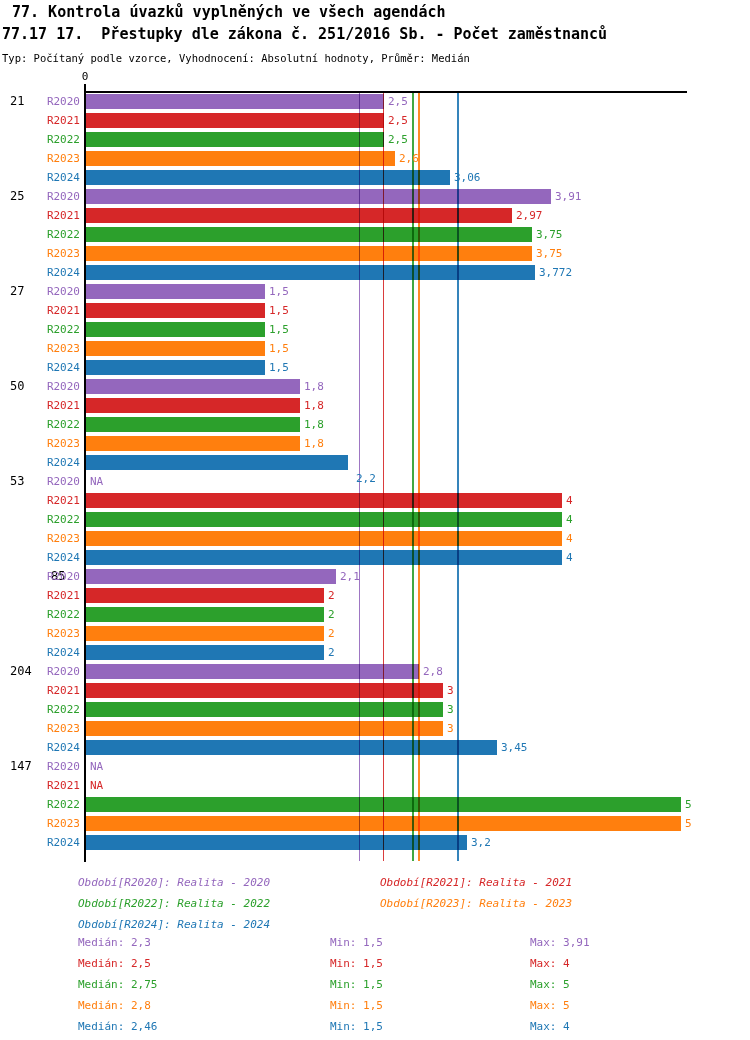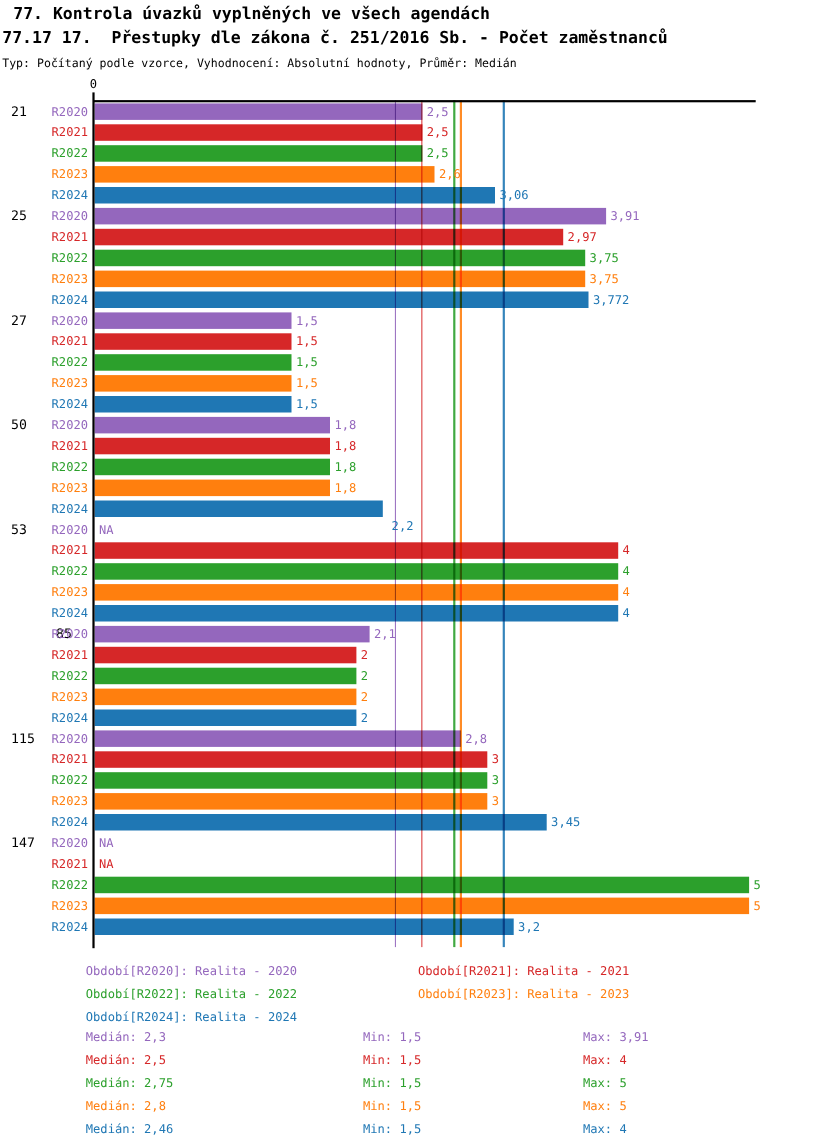--- a/index.html
+++ b/index.html
@@ -14,21 +14,21 @@
   #meta{left:2px;top:52px;font-size:10.5px;font-weight:normal;}
   #chart{left:0;top:0;width:750px;height:870px;}
   .axis-y{left:84px;top:84px;width:2px;height:778px;background:#000;z-index:4;}
   .axis-top{left:85px;top:91px;width:602px;height:2px;background:#000;z-index:4;}
   .zero-label{left:78px;top:70px;width:14px;text-align:center;font-size:11px;color:#000;}
   .group-label{left:10px;width:34px;font-size:12px;font-weight:normal;color:#000;line-height:15px;}
   .series-label{left:0;width:80px;text-align:right;font-size:11px;line-height:15px;}
   .bar{height:15px;z-index:1;}
   .val-label{font-size:11px;line-height:15px;z-index:3;white-space:pre;}
   .median-line{top:91px;height:770px;width:1.5px;z-index:2;mix-blend-mode:multiply;opacity:.9;}
-  .legend-item{font-size:11px;white-space:pre;}
+  .legend-item{font-size:11px;white-space:pre;font-style:italic;}
   .stat-item{font-size:11px;white-space:pre;}
 </style>
 </head>
 <body>
 
 <div id="report-header">
   <div id="title" class="abs t">77. Kontrola úvazků vyplněných ve všech agendách</div>
   <div id="subtitle" class="abs t">77.17 17.  Přestupky dle zákona č. 251/2016 Sb. - Počet zaměstnanců</div>
   <div id="meta" class="abs t">Typ: Počítaný podle vzorce, Vyhodnocení: Absolutní hodnoty, Průměr: Medián</div>
 </div>
@@ -126,21 +126,21 @@
       <div class="abs val-label" style="left: 328px; top: 588px; color: rgb(214, 39, 40);">2</div>
       <div class="abs series-label" style="top: 607px; color: rgb(44, 160, 44);">R2022</div>
       <div class="abs bar" style="left: 86px; top: 607px; width: 238px; background: rgb(44, 160, 44);"></div>
       <div class="abs val-label" style="left: 328px; top: 607px; color: rgb(44, 160, 44);">2</div>
       <div class="abs series-label" style="top: 626px; color: rgb(255, 127, 14);">R2023</div>
       <div class="abs bar" style="left: 86px; top: 626px; width: 238px; background: rgb(255, 127, 14);"></div>
       <div class="abs val-label" style="left: 328px; top: 626px; color: rgb(255, 127, 14);">2</div>
       <div class="abs series-label" style="top: 645px; color: rgb(31, 119, 180);">R2024</div>
       <div class="abs bar" style="left: 86px; top: 645px; width: 238px; background: rgb(31, 119, 180);"></div>
       <div class="abs val-label" style="left: 328px; top: 645px; color: rgb(31, 119, 180);">2</div>
-      <div class="abs group-label" style="top: 664px;">115</div>
+      <div class="abs group-label" style="top: 664px;">204</div>
       <div class="abs series-label" style="top: 664px; color: rgb(148, 103, 189);">R2020</div>
       <div class="abs bar" style="left: 86px; top: 664px; width: 333px; background: rgb(148, 103, 189);"></div>
       <div class="abs val-label" style="left: 423px; top: 664px; color: rgb(148, 103, 189);">2,8</div>
       <div class="abs series-label" style="top: 683px; color: rgb(214, 39, 40);">R2021</div>
       <div class="abs bar" style="left: 86px; top: 683px; width: 357px; background: rgb(214, 39, 40);"></div>
       <div class="abs val-label" style="left: 447px; top: 683px; color: rgb(214, 39, 40);">3</div>
       <div class="abs series-label" style="top: 702px; color: rgb(44, 160, 44);">R2022</div>
       <div class="abs bar" style="left: 86px; top: 702px; width: 357px; background: rgb(44, 160, 44);"></div>
       <div class="abs val-label" style="left: 447px; top: 702px; color: rgb(44, 160, 44);">3</div>
       <div class="abs series-label" style="top: 721px; color: rgb(255, 127, 14);">R2023</div>

